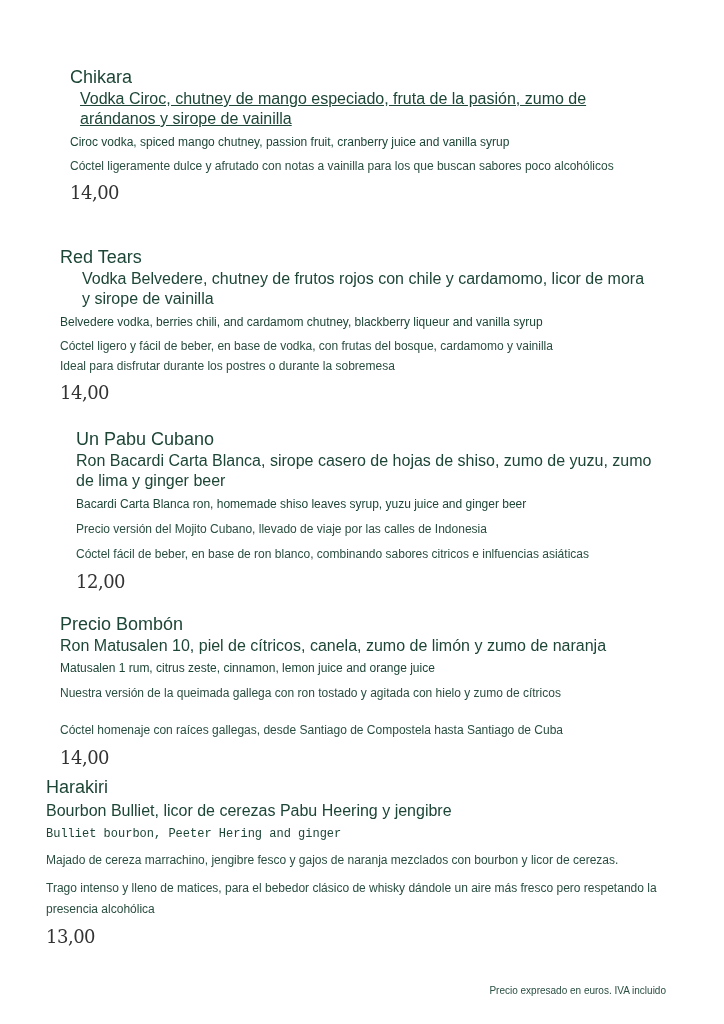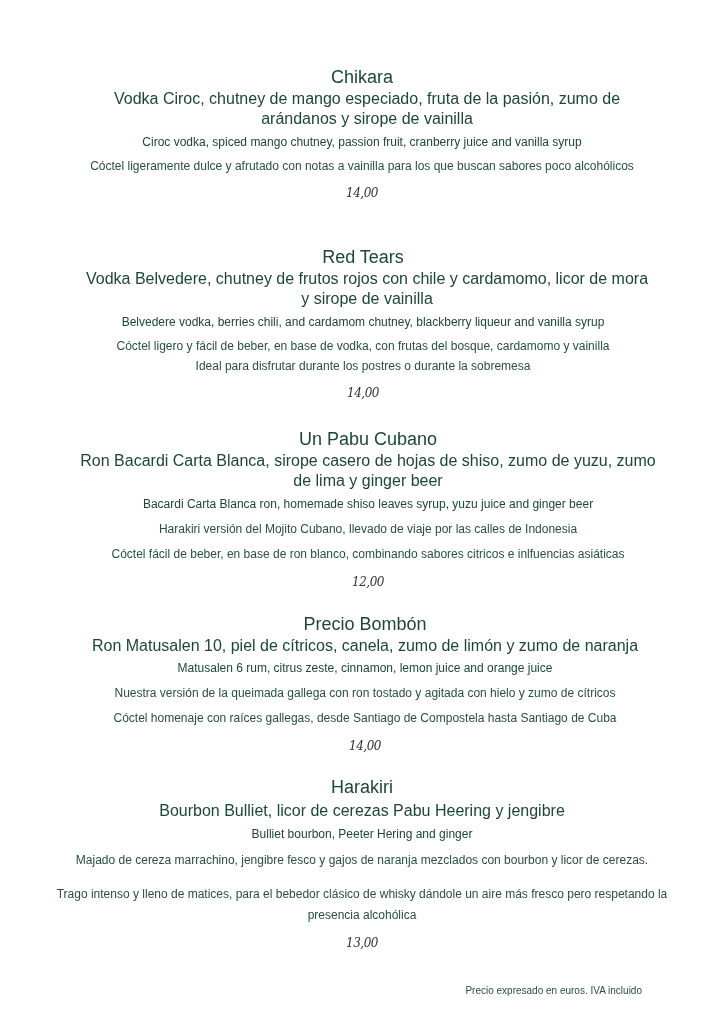--- a/index.html
+++ b/index.html
@@ -18,21 +18,20 @@
     .menu {
       position: absolute;
       left: 0;
       top: 0;
       width: 724px;
     }
     .item {
       position: absolute;
       left: 40px;
       width: 644px;
-      text-align: center;
     }
     .title {
       font-size: 18px;
       color: #1d4636;
       line-height: 22px;
       white-space: nowrap;
     }
     .es {
       font-size: 16px;
       color: #1d4636;
@@ -53,79 +52,78 @@
       margin-top: 6px;
     }
     .note + .note {
       margin-top: 6px;
     }
     .note.tight + .note.tight {
       margin-top: 1px;
     }
     .price {
       font-family: "DejaVu Serif", "Liberation Serif", serif;
-      font-style: italic;
-      font-size: 12px;
+      font-size: 18px;
       color: #333333;
       line-height: 16px;
       margin-top: 11px;
       letter-spacing: -0.5px;
     }
     .footer {
       position: absolute;
-      right: 82px;
+      right: 58px;
       top: 985px;
       font-size: 10px;
       color: #2a4f40;
       white-space: nowrap;
     }
   </style>
 </head>
 <body>
 
 <div class="menu">
 
   <div class="item" style="top:66px; left:70px; width:584px;">
     <div class="title">Chikara</div>
-    <div class="es" style="margin-left:10px;">Vodka Ciroc, chutney de mango especiado, fruta de la pasión, zumo de arándanos y sirope de vainilla</div>
+    <div class="es" style="margin-left:10px;text-decoration:underline;">Vodka Ciroc, chutney de mango especiado, fruta de la pasión, zumo de arándanos y sirope de vainilla</div>
     <div class="en">Ciroc vodka, spiced mango chutney, passion fruit, cranberry juice and vanilla syrup</div>
     <div class="note tight" style="margin-top:8px;">Cóctel ligeramente dulce y afrutado con notas a vainilla para los que buscan sabores poco alcohólicos</div>
     <div class="price">14,00</div>
   </div>
 
   <div class="item" style="top:246px; left:60px; width:606px;">
     <div class="title">Red Tears</div>
     <div class="es" style="padding:0 14px; margin-left:8px;">Vodka Belvedere, chutney de frutos rojos con chile y cardamomo, licor de mora y  sirope de vainilla</div>
     <div class="en">Belvedere vodka, berries chili, and cardamom chutney, blackberry liqueur and vanilla syrup</div>
     <div class="note tight" style="margin-top:8px;">Cóctel ligero y fácil de beber, en base de vodka, con frutas del bosque, cardamomo y vainilla</div>
     <div class="note tight" style="margin-top:5px;">Ideal para disfrutar durante los postres o durante la sobremesa</div>
     <div class="price">14,00</div>
   </div>
 
   <div class="item" style="top:428px; left:76px; width:584px;">
     <div class="title">Un Pabu Cubano</div>
     <div class="es">Ron Bacardi Carta Blanca, sirope casero de hojas de shiso, zumo de yuzu, zumo de lima y ginger beer</div>
     <div class="en">Bacardi Carta Blanca ron, homemade shiso leaves syrup, yuzu juice and ginger beer</div>
-    <div class="note" style="margin-top:9px;">Harakiri versión del Mojito Cubano, llevado de viaje por las calles de Indonesia</div>
+    <div class="note" style="margin-top:9px;">Precio versión del Mojito Cubano, llevado de viaje por las calles de Indonesia</div>
     <div class="note" style="margin-top:10px;">Cóctel fácil de beber, en base de ron blanco, combinando sabores citricos e inlfuencias asiáticas</div>
     <div class="price" style="margin-top:12px;">12,00</div>
   </div>
 
   <div class="item" style="top:613px; left:60px; width:610px;">
     <div class="title">Precio Bombón</div>
     <div class="es">Ron Matusalen 10, piel de cítricos, canela, zumo de limón y zumo de naranja</div>
-    <div class="en" style="margin-top:3px;">Matusalen 6 rum, citrus zeste, cinnamon, lemon juice and orange juice</div>
+    <div class="en" style="margin-top:3px;">Matusalen 1 rum, citrus zeste, cinnamon, lemon juice and orange juice</div>
     <div class="note" style="margin-top:9px;">Nuestra versión de la queimada gallega con ron tostado y agitada con hielo y zumo de cítricos</div>
-    <div class="note" style="margin-top:10px;">Cóctel homenaje con raíces gallegas, desde Santiago de Compostela hasta Santiago de Cuba</div>
+    <div class="note" style="margin-top:22px;">Cóctel homenaje con raíces gallegas, desde Santiago de Compostela hasta Santiago de Cuba</div>
     <div class="price" style="margin-top:12px;">14,00</div>
   </div>
 
   <div class="item" style="top:776px; left:46px; width:632px;">
     <div class="title">Harakiri</div>
     <div class="es" style="margin-top:3px;">Bourbon Bulliet, licor de cerezas Pabu Heering y jengibre</div>
-    <div class="en" style="margin-top:4px;">Bulliet bourbon, Peeter Hering and ginger</div>
+    <div class="en" style="margin-top:4px;font-family:Liberation Mono, monospace;">Bulliet bourbon, Peeter Hering and ginger</div>
     <div class="note" style="margin-top:10px;">Majado de cereza marrachino, jengibre fesco y gajos de naranja mezclados con bourbon y licor de cerezas.</div>
-    <div class="note" style="margin-top:16px; line-height:21px;">Trago intenso y lleno de matices, para el bebedor clásico de whisky dándole un aire más fresco pero respetando la presencia alcohólica</div>
+    <div class="note" style="margin-top:10px; line-height:21px;">Trago intenso y lleno de matices, para el bebedor clásico de whisky dándole un aire más fresco pero respetando la presencia alcohólica</div>
     <div class="price" style="margin-top:9px;">13,00</div>
   </div>
 
   <div class="footer">Precio expresado en euros. IVA incluido</div>
 </div>
 
 </body></html>

